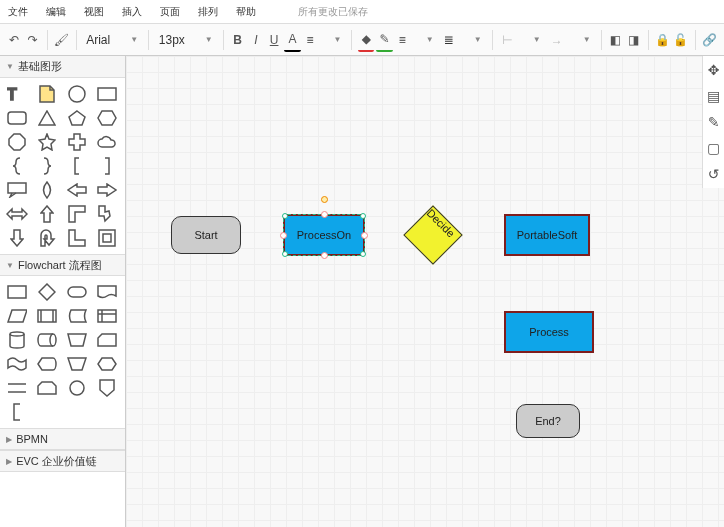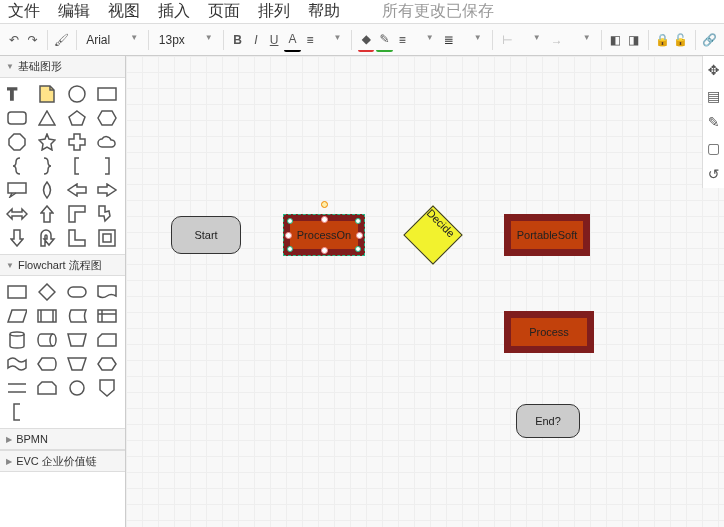--- a/index.html
+++ b/index.html
@@ -1,35 +1,35 @@
 <!DOCTYPE html>
 <html><head>
 <meta charset="utf-8">
 <style>
 *{box-sizing:border-box;margin:0;padding:0;font-family:Arial,sans-serif}
 body{width:724px;height:527px;background:#fff;overflow:hidden;font-size:12px;color:#333}
 .menubar{display:flex;align-items:center;height:24px;border-bottom:1px solid #ddd;padding:0 8px;gap:18px}
-.menubar span{cursor:pointer;font-size:16px}
+.menubar span{cursor:pointer;font-size:10px}
 .saved{color:#999;margin-left:24px}
 .toolbar{display:flex;align-items:center;height:32px;border-bottom:1px solid #ccc;padding:0 6px;gap:2px;background:#fafafa}
 .tbtn{width:24px;height:24px;display:flex;align-items:center;justify-content:center;cursor:pointer;color:#555;border-radius:2px}
 .tsep{width:1px;height:20px;background:#ddd;margin:0 4px}
-.tsel{display:flex;gap:20px;padding:0 4px;cursor:pointer;font-size:12px}
+.tsel{display:flex;align-items:center;gap:20px;padding:0 4px;cursor:pointer;font-size:12px}
 .carrot{font-size:8px;color:#888}
 .main{display:flex;height:471px}
 .sidebar{width:126px;border-right:1px solid #ccc;overflow:hidden;background:#fff}
 .cat{display:flex;align-items:center;height:22px;padding:0 6px;border-bottom:1px solid #ddd;border-top:1px solid #ddd;font-size:11px;background:#f5f5f5;cursor:pointer;gap:4px}
 .cat.first{border-top:none}
 .shapes{display:flex;flex-wrap:wrap;padding:4px 2px;gap:0}
 .shp{width:30px;height:24px;display:flex;align-items:center;justify-content:center;cursor:pointer}
 .shp svg{stroke:#555;fill:none;stroke-width:1.5}
 .canvas{flex:1;position:relative;background:#f8f8f8;overflow:hidden}
 .grid{position:absolute;inset:0;background-image:linear-gradient(#eee 1px,transparent 1px),linear-gradient(90deg,#eee 1px,transparent 1px);background-size:16px 16px}
 .node{position:absolute;display:flex;align-items:center;justify-content:center;font-size:11px;color:#222}
-.rect{border:7px solid #7f1d1d;background:#c2410c}
+.rect{border:2px solid #7f1d1d;background:#0ea5e9}
 .roundrect{border:1px solid #333;background:#ccc;border-radius:10px}
 .dia{width:60px;height:60px;transform:rotate(45deg);background:#f2f22e;border:1px solid #333}
 .dia span{transform:rotate(-45deg);font-size:11px}
 .sel{outline:1px dashed #2b8;outline-offset:-1px}
 .handle{position:absolute;width:6px;height:6px;background:#fff;border:1px solid #2b8;border-radius:50%}
 .conn{position:absolute;width:7px;height:7px;background:#fff;border:1px solid #e88;border-radius:50%}
 svg.edges{position:absolute;inset:0;pointer-events:none}
 .righttool{position:absolute;right:0;top:56px;width:22px;background:#fff;border-left:1px solid #ddd;display:flex;flex-direction:column;gap:10px;padding:6px 0;align-items:center}
 .righttool div{font-size:14px;color:#555;cursor:pointer}
 .b{font-weight:bold}.i{font-style:italic}.u{text-decoration:underline}

